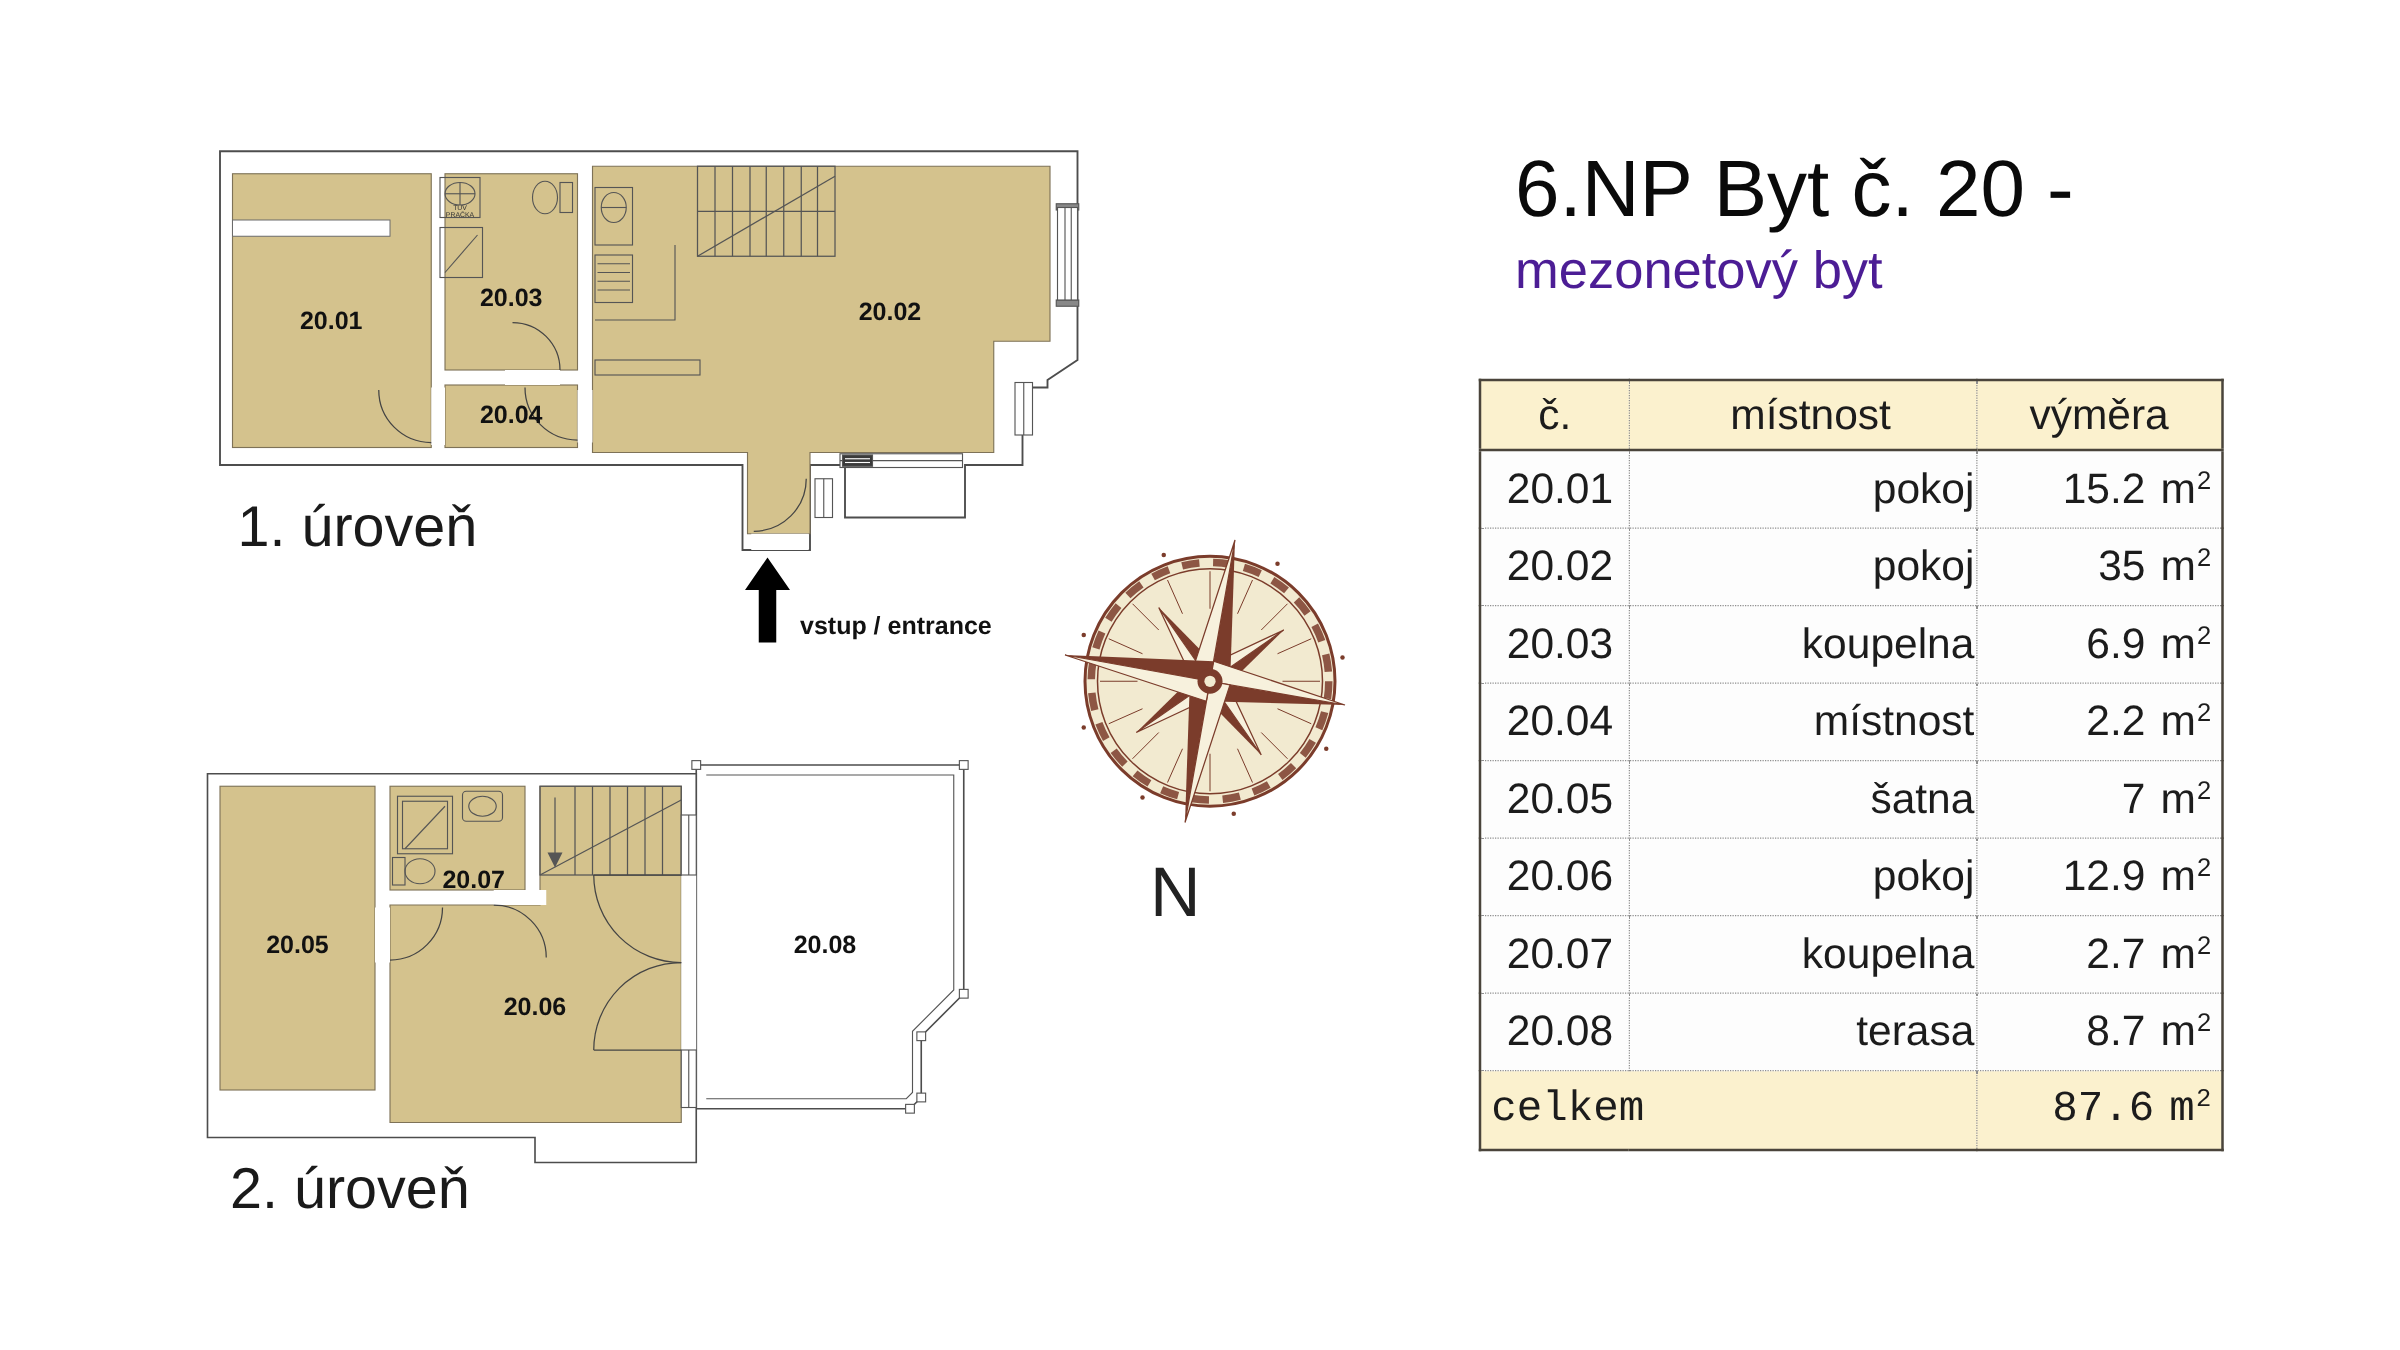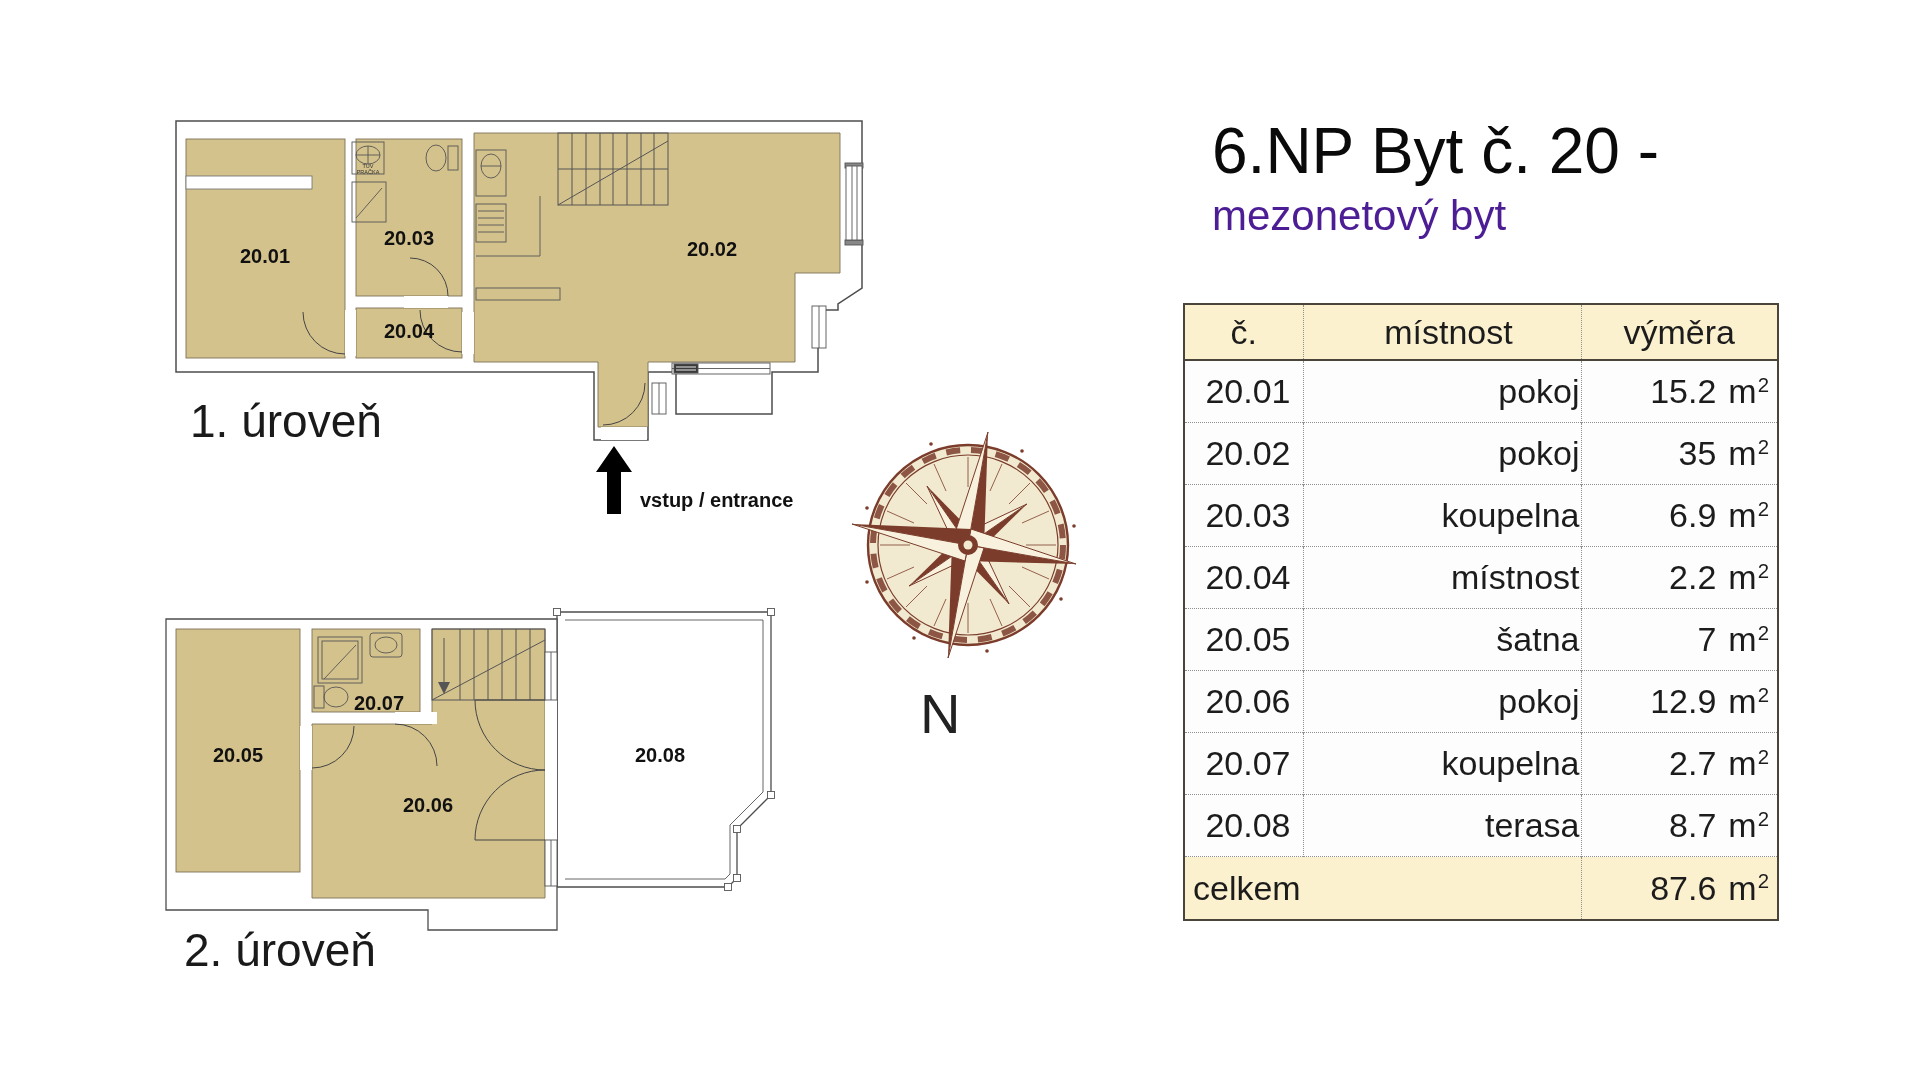--- a/index.html
+++ b/index.html
@@ -19,21 +19,21 @@
   thead th{background:#fbf1ce;border-bottom:2px solid #4a443b;font-weight:normal;
            height:52px;}
   th.h-no{text-align:center;border-right:1px dotted #8f8f8f;}
   th.h-room{text-align:center;padding-left:14px;border-right:1px dotted #8f8f8f;}
   th.h-area{text-align:center;}
   tbody td{height:59px;}
   tbody tr+tr td{border-top:1px dotted #8f8f8f;}
   td.no{text-align:right;padding-right:12px;border-right:1px dotted #8f8f8f;}
   td.room{text-align:right;padding-left:14px;border-right:1px dotted #8f8f8f;}
   td.area{text-align:right;padding-right:8px;white-space:nowrap;}
-  tr.total td{background:#fbf1ce;border-top:1px dotted #8f8f8f;height:60px;}
+  tr.total td{background:#fbf1ce;border-top:1px dotted #8f8f8f;height:60px;font-family:Liberation Mono, monospace;}
   tr.total td.label{text-align:left;padding-left:8px;border-right:1px dotted #8f8f8f;}
   .unit{margin-left:12px;}
   .unit sup{font-size:0.60em;vertical-align:0.55em;margin-left:1px;}
 </style>
 </head>
 <body>
 
 <div class="canvas">
 
 <svg class="plan-svg" width="1920" height="1080" viewBox="0 0 1920 1080">

